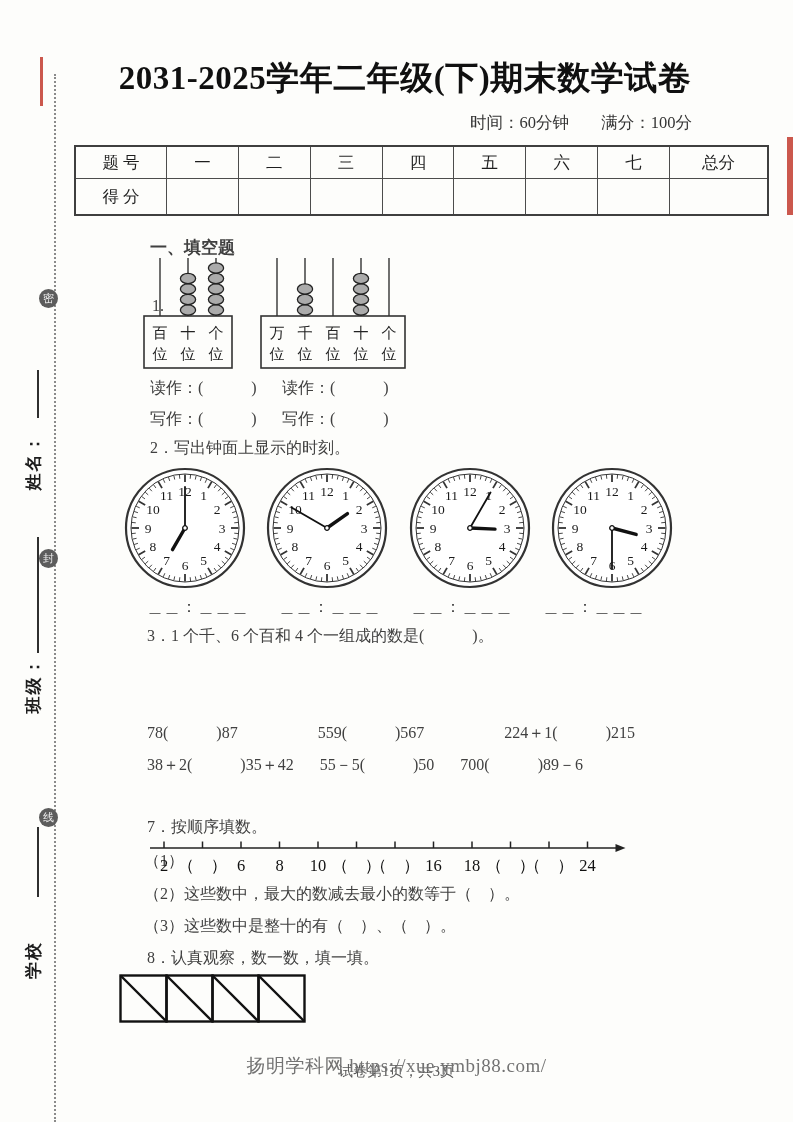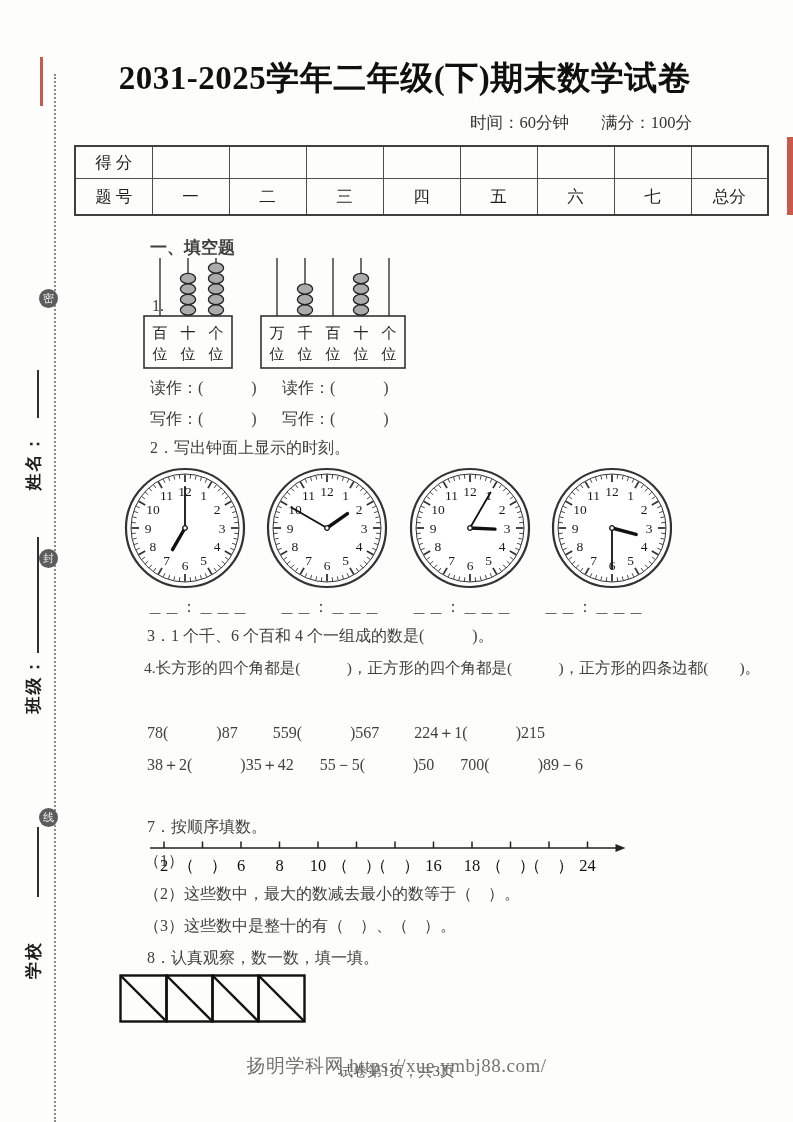--- a/index.html
+++ b/index.html
@@ -73,41 +73,41 @@
   <div class="abs red-mark" style="left:787px;top:137px;width:6px;height:78px;"></div>
 
   <div class="abs title">2031-2025学年二年级(下)期末数学试卷</div>
   <div class="abs meta">
     <span>时间：</span><span>60分钟</span><span class="gap"></span>
     <span>满分：</span><span>100分</span>
   </div>
 
   <table class="abs score-table">
     <tbody>
-      <tr id="score-row2">
-        <td>得 分</td>
-      <td></td>
-          <td></td>
-          <td></td>
-          <td></td>
-          <td></td>
-          <td></td>
-          <td></td>
-          <td></td>
-        </tr>
       <tr id="score-row1">
         <td style="width:90px;">题 号</td>
       <td>一</td>
           <td>二</td>
           <td>三</td>
           <td>四</td>
           <td>五</td>
           <td>六</td>
           <td>七</td>
           <td style="width: 97px;">总分</td>
+        </tr>
+      <tr id="score-row2">
+        <td>得 分</td>
+      <td></td>
+          <td></td>
+          <td></td>
+          <td></td>
+          <td></td>
+          <td></td>
+          <td></td>
+          <td></td>
         </tr>
     </tbody>
   </table>
 
   <div class="abs q-text bold" style="left:118px;top:236px;font-size:17px;">一、填空题</div>
 
   <div class="abs q-text" style="left:120px;top:297px;">1.</div>
   <svg class="abs" style="left:143px;top:258px;" id="abacus1" width="90" height="112" viewBox="0 0 90 112">
       <rect x="1" y="58" width="88" height="52" fill="none" stroke="#333" stroke-width="1.6"></rect>
       <line x1="17" y1="0" x2="17" y2="58" stroke="#333" stroke-width="1.4"></line>
@@ -477,22 +477,21 @@
       <circle cx="0" cy="0" r="2.3" fill="#fff" stroke="#111" stroke-width="1.3"></circle>
     </svg>
   <div class="abs q-text answer-blanks" style="left:115px;top:597px;">
     <span>＿＿：＿＿＿</span>
     <span>＿＿：＿＿＿</span>
     <span>＿＿：＿＿＿</span>
     <span>＿＿：＿＿＿</span>
   </div>
 
   <div class="abs q-text" style="left:115px;top:626px;">3．1 个千、6 个百和 4 个一组成的数是(　　　)。</div>
-  <div class="abs q-text" style="left:112px;top:658px;font-size:15.5px;">4.长方形的四个角都是(　　　)，正方形的四个角都是(　　　)，正方形的四条边都(　　)。</div>
-  <div class="abs q-text row-flex" style="left:115px;top:723px;gap:35px;">
+  <div class="abs q-text row-flex" style="left:115px;top:723px;gap:80px;">
     <span>78(　　　)87</span>
     <span>559(　　　)567</span>
     <span>224＋1(　　　)215</span>
   </div>
   <div class="abs q-text row-flex" style="left:115px;top:755px;gap:26px;text-align:right;">
     <span>38＋2(　　　)35＋42</span>
     <span>55－5(　　　)50</span>
     <span>700(　　　)89－6</span>
   </div>
 

